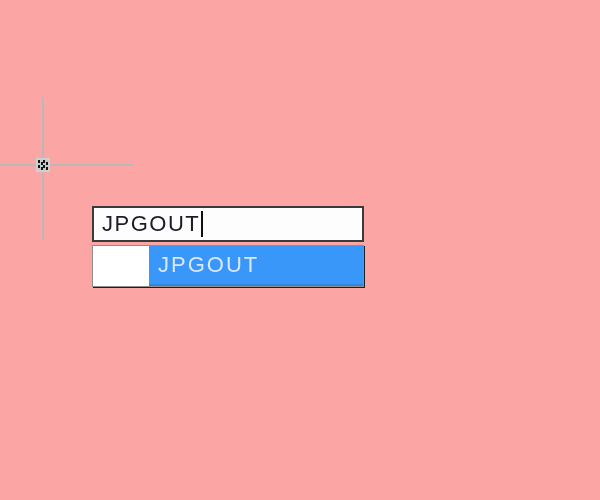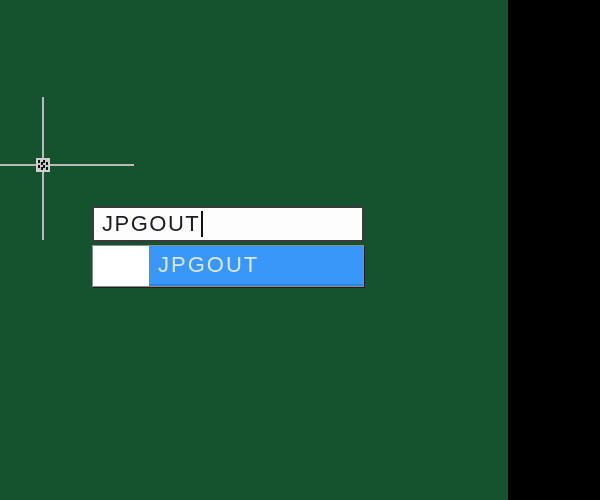--- a/index.html
+++ b/index.html
@@ -3,23 +3,23 @@
 <meta charset="utf-8">
 <style>
   html, body {
     margin: 0;
     padding: 0;
     background: #000;
     font-family: "Liberation Sans", sans-serif;
   }
   #stage {
     position: relative;
-    width: 508px;
+    width: 600px;
     height: 500px;
-    background: #14532d;
+    background: #fca5a5;
     overflow: hidden;
   }
 
   
   .xhair-v {
     position: absolute;
     left: 42px;
     top: 97px;
     width: 2px;
     height: 143px;

